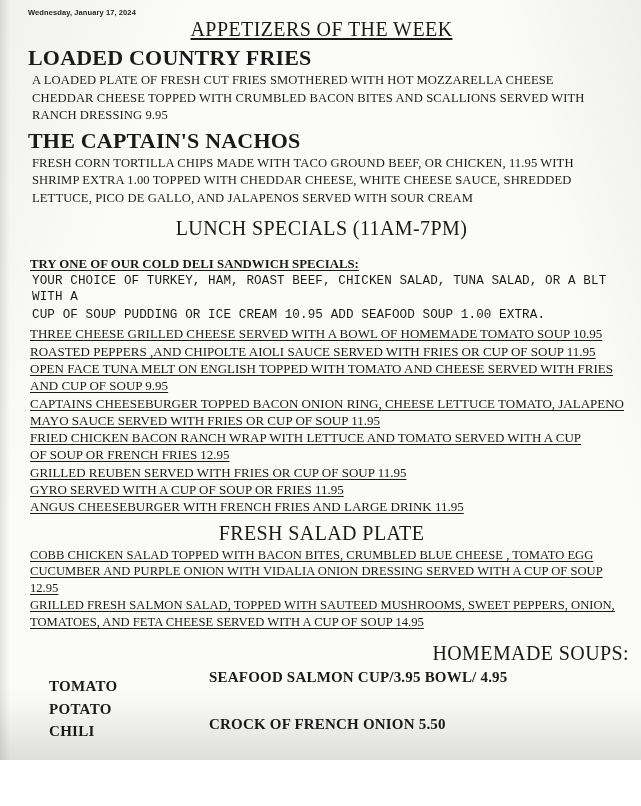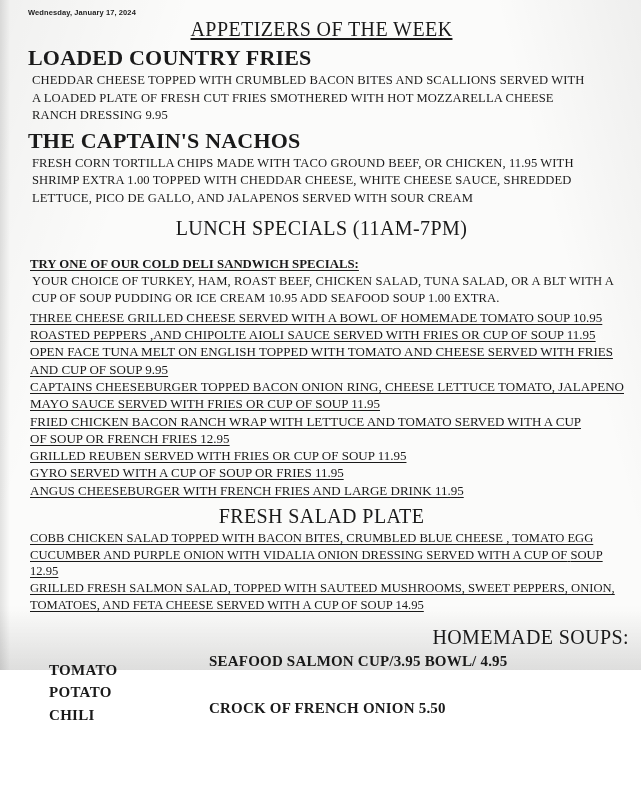--- a/index.html
+++ b/index.html
@@ -10,21 +10,21 @@
   body {
     width: 641px;
     height: 806px;
     overflow: hidden;
     font-family: "Liberation Serif", serif;
     color: #1a1a1a;
   }
   .page {
     position: relative;
     width: 641px;
-    height: 670px;
+    height: 760px;
     background: #fbfbfa;
     background-image:
       linear-gradient(110deg, rgba(0,0,0,0.045) 0%, rgba(0,0,0,0) 22%),
       linear-gradient(255deg, rgba(0,0,0,0.05) 0%, rgba(0,0,0,0) 18%),
       linear-gradient(0deg, rgba(0,0,0,0.05) 0%, rgba(0,0,0,0) 10%);
     padding: 6px 12px 0 14px;
     box-sizing: border-box;
   }
   .datestamp {
     font-family: "Liberation Sans", sans-serif;
@@ -65,20 +65,21 @@
   .lead-line {
     font-size: 12.8px;
     font-weight: 700;
     text-transform: uppercase;
     margin: 17px 0 1px 16px;
     text-decoration: underline;
     text-underline-offset: 1.5px;
   }
   .deli-block {
     margin: 0 0 2px 16px;
+    font-family: Liberation Mono, monospace;
   }
   .deli-block .body-line {
     margin-left: 2px;
   }
   .sandwich {
     font-size: 13px;
     text-transform: uppercase;
     margin: 0 0 0 16px;
     line-height: 1.33;
     text-decoration: underline;
@@ -152,22 +153,22 @@
 <body>
 
 <div class="page">
 
   <div class="datestamp">Wednesday, January 17, 2024</div>
 
   <div class="section-title">APPETIZERS OF THE WEEK</div>
 
   <div>
     <div class="item-head">LOADED COUNTRY FRIES</div>
+    <div class="body-line">A LOADED PLATE OF FRESH CUT FRIES SMOTHERED WITH HOT  MOZZARELLA CHEESE</div>
     <div class="body-line">CHEDDAR CHEESE TOPPED WITH CRUMBLED BACON BITES AND SCALLIONS SERVED WITH</div>
-    <div class="body-line">A LOADED PLATE OF FRESH CUT FRIES SMOTHERED WITH HOT  MOZZARELLA CHEESE</div>
     <div class="body-line">RANCH DRESSING  9.95</div>
   </div>
 
   <div>
     <div class="item-head">THE CAPTAIN'S NACHOS</div>
     <div class="body-line">FRESH CORN TORTILLA CHIPS MADE WITH TACO GROUND BEEF, OR CHICKEN, 11.95 WITH</div>
     <div class="body-line">SHRIMP EXTRA 1.00 TOPPED WITH CHEDDAR CHEESE, WHITE CHEESE SAUCE, SHREDDED</div>
     <div class="body-line">LETTUCE, PICO DE GALLO, AND JALAPENOS SERVED WITH SOUR CREAM</div>
   </div>
 

